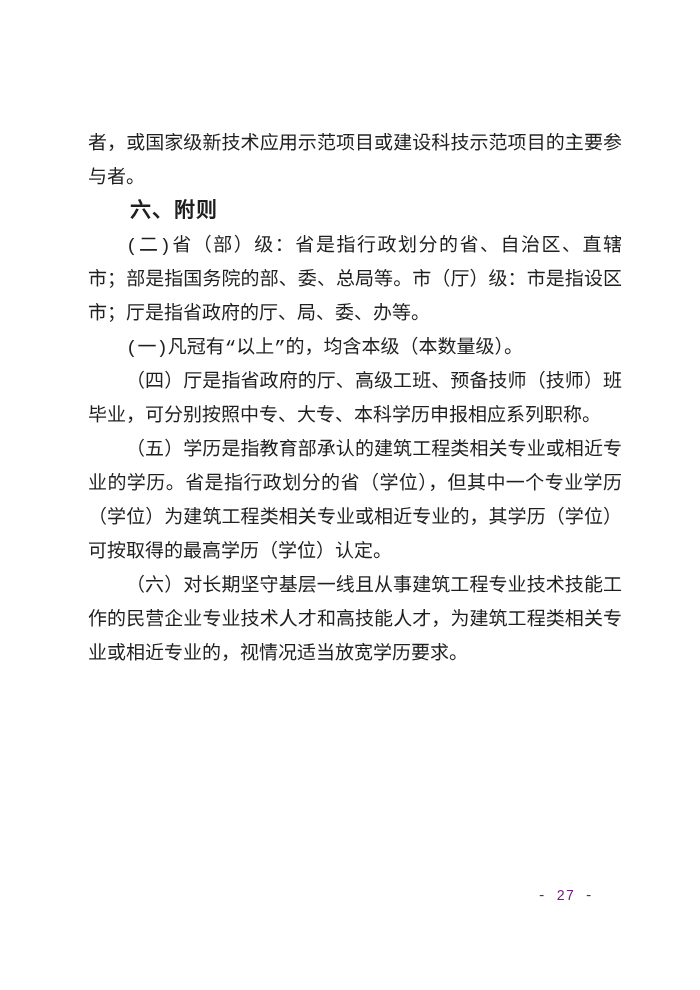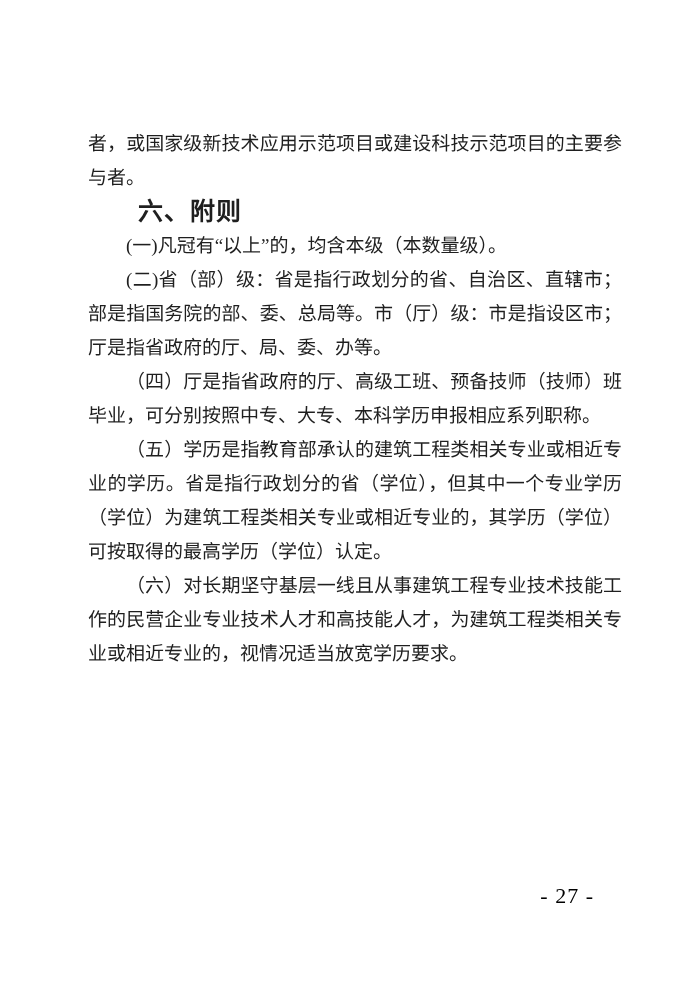--- a/index.html
+++ b/index.html
@@ -6,21 +6,21 @@
     margin: 0;
     padding: 0;
     background: #ffffff;
   }
   .page {
     position: relative;
     width: 700px;
     height: 990px;
     background: #ffffff;
     overflow: hidden;
-    font-family: Liberation Serif, serif;
+    font-family: Liberation Mono, monospace;
     color: #1f1f1f;
   }
   .body-text {
     position: absolute;
     left: 88px;
     top: 127px;
     width: 534px;
     font-size: 19px;
     line-height: 34px;
     text-align: justify;
@@ -30,43 +30,43 @@
   .para {
     margin: 0;
     padding: 0;
   }
   .indent {
     text-indent: 2em;
   }
   .heading {
     margin: 0;
     padding: 0;
-    font-size: 25px;
+    font-size: 21px;
     line-height: 34px;
     font-weight: 700;
     text-indent: 2em;
     letter-spacing: 1px;
   }
   .page-number {
     position: absolute;
     top: 886px;
     right: 106px;
-    font-size: 22px;
+    font-size: 14px;
     line-height: 20px;
-    color: #000000;
+    color: #701a75;
     letter-spacing: 1px;
   }
 </style>
 </head>
 <body>
 
 <div class="page">
   <main class="body-text">
     <p class="para">者，或国家级新技术应用示范项目或建设科技示范项目的主要参与者。</p>
     <h2 class="heading">六、附则</h2>
+    <p class="para indent">(二)省（部）级：省是指行政划分的省、自治区、直辖市；部是指国务院的部、委、总局等。市（厅）级：市是指设区市；厅是指省政府的厅、局、委、办等。</p>
     <p class="para indent">(一)凡冠有“以上”的，均含本级（本数量级）。</p>
-    <p class="para indent">(二)省（部）级：省是指行政划分的省、自治区、直辖市；部是指国务院的部、委、总局等。市（厅）级：市是指设区市；厅是指省政府的厅、局、委、办等。</p>
     <p class="para indent">（四）厅是指省政府的厅、高级工班、预备技师（技师）班毕业，可分别按照中专、大专、本科学历申报相应系列职称。</p>
     <p class="para indent">（五）学历是指教育部承认的建筑工程类相关专业或相近专业的学历。省是指行政划分的省（学位），但其中一个专业学历（学位）为建筑工程类相关专业或相近专业的，其学历（学位）可按取得的最高学历（学位）认定。</p>
     <p class="para indent">（六）对长期坚守基层一线且从事建筑工程专业技术技能工作的民营企业专业技术人才和高技能人才，为建筑工程类相关专业或相近专业的，视情况适当放宽学历要求。</p>
   </main>
   <footer class="page-number">- 27 -</footer>
 </div>
 
 </body></html>

